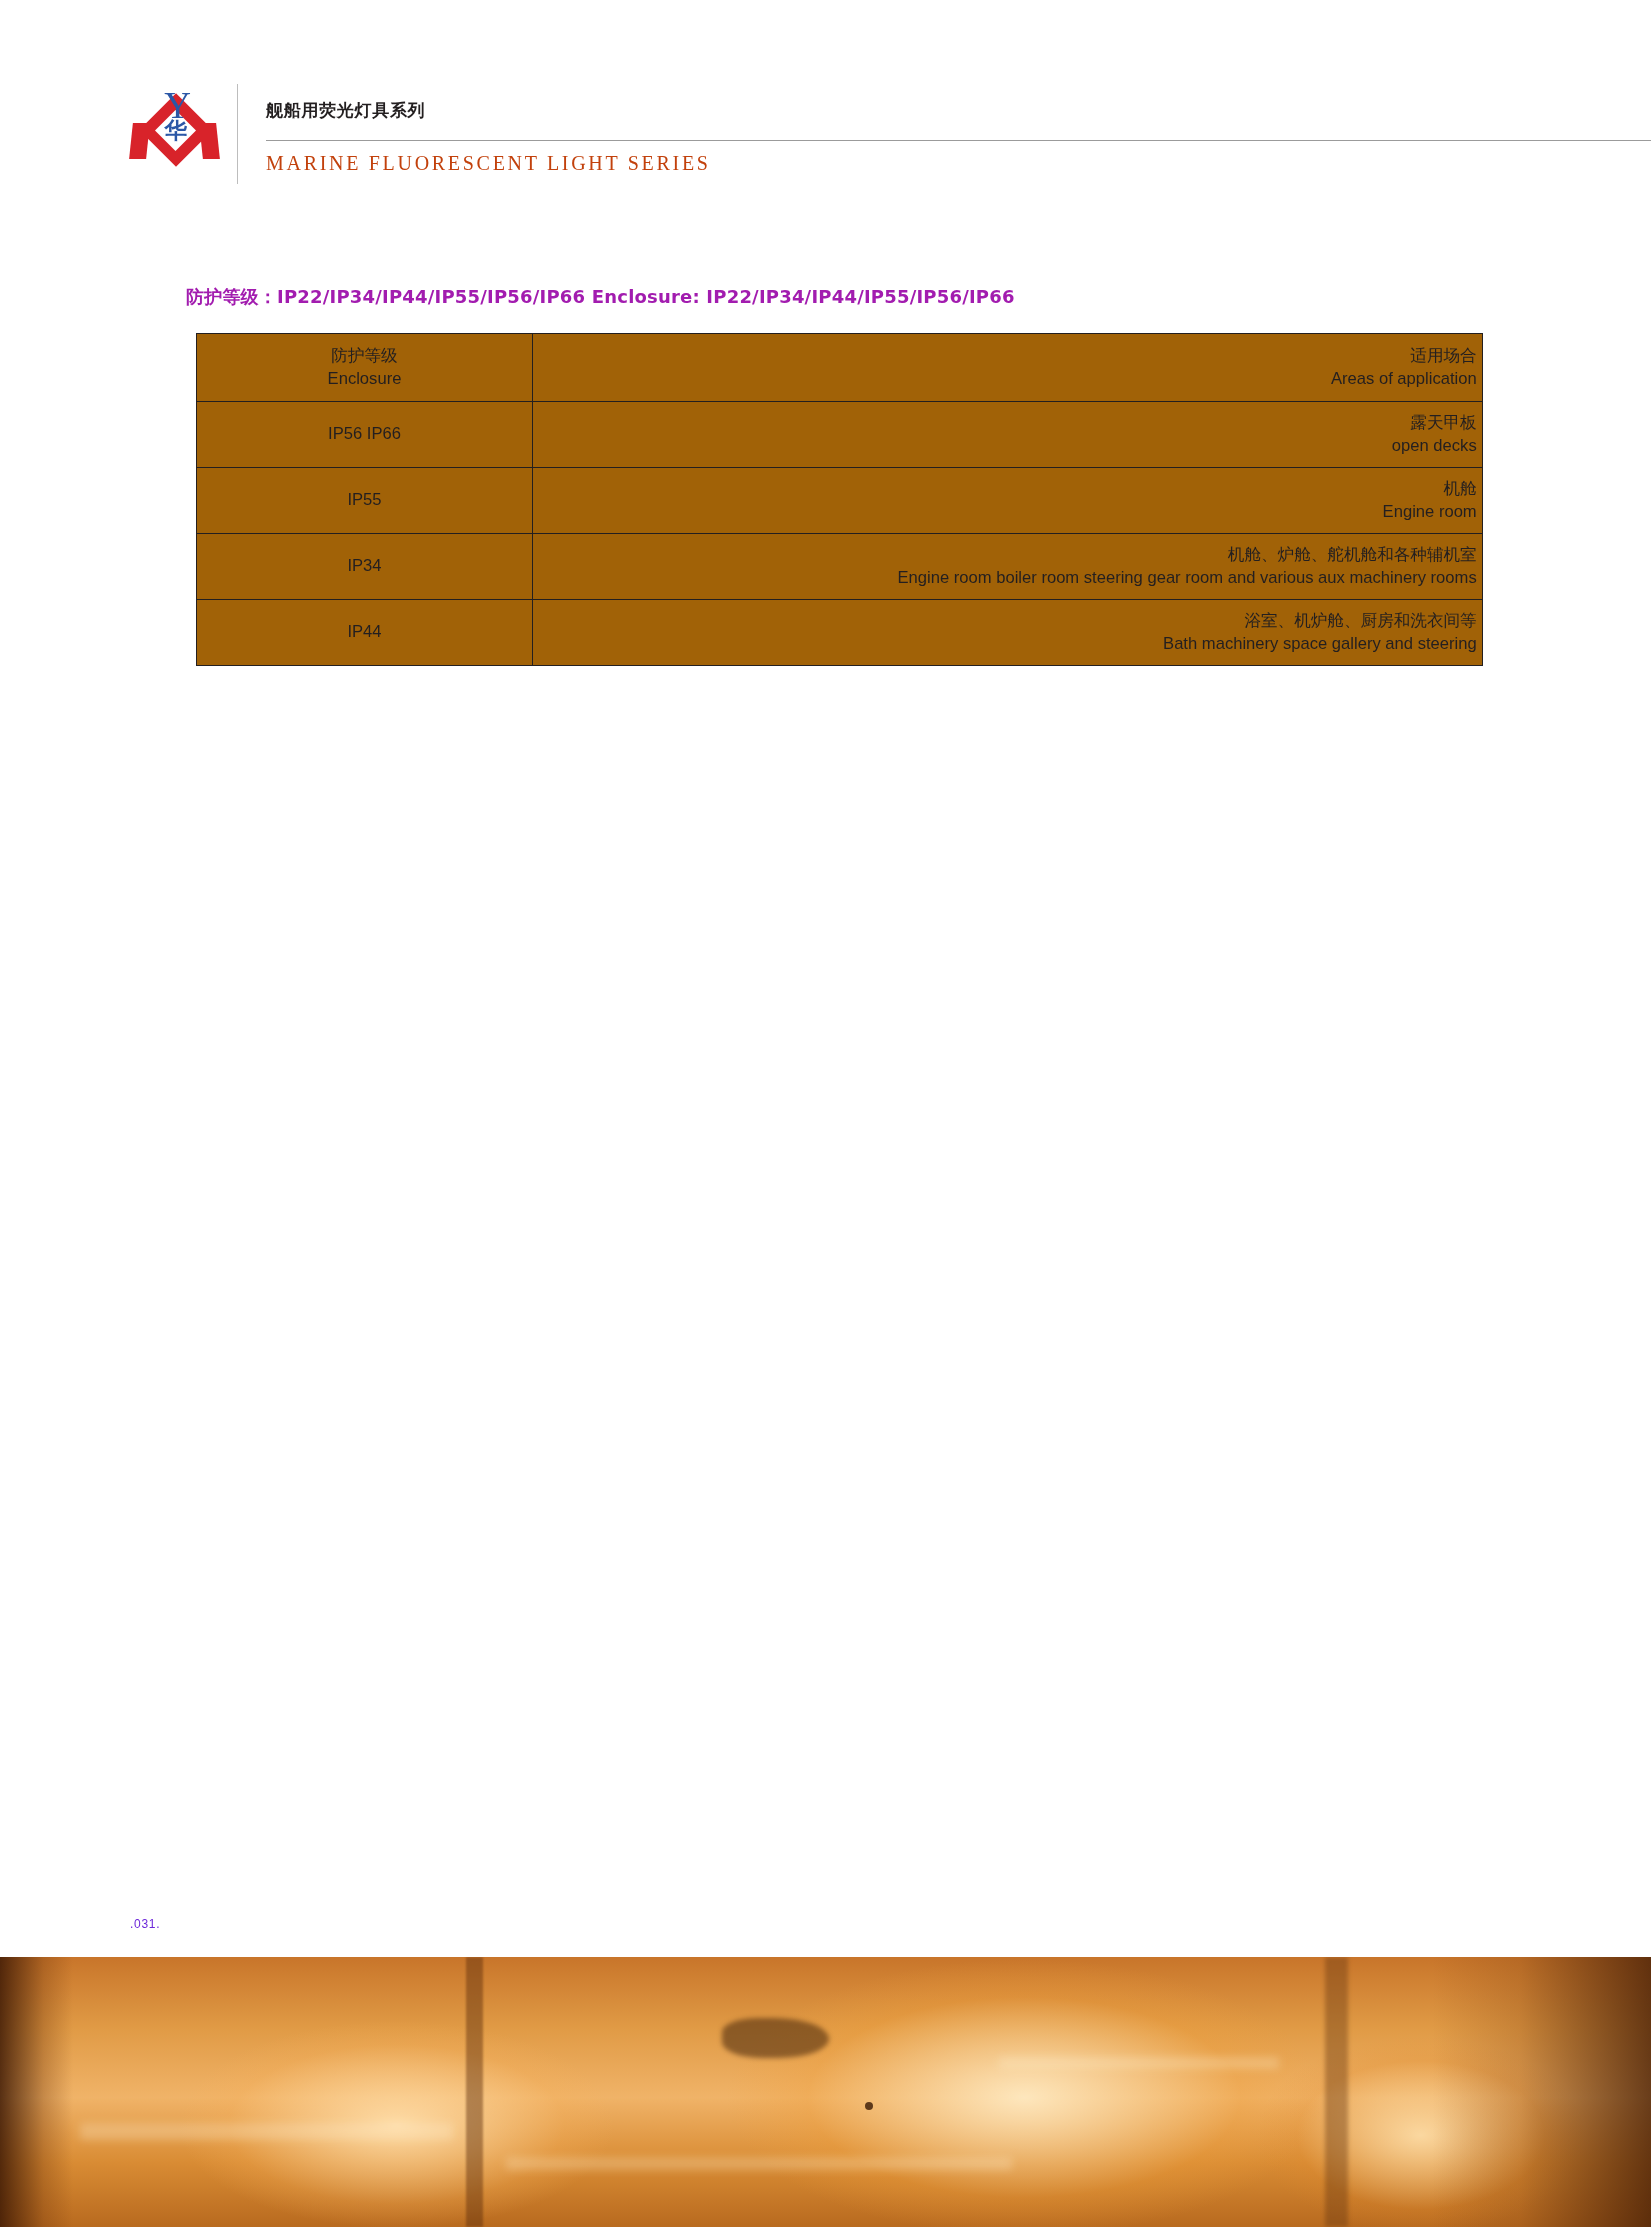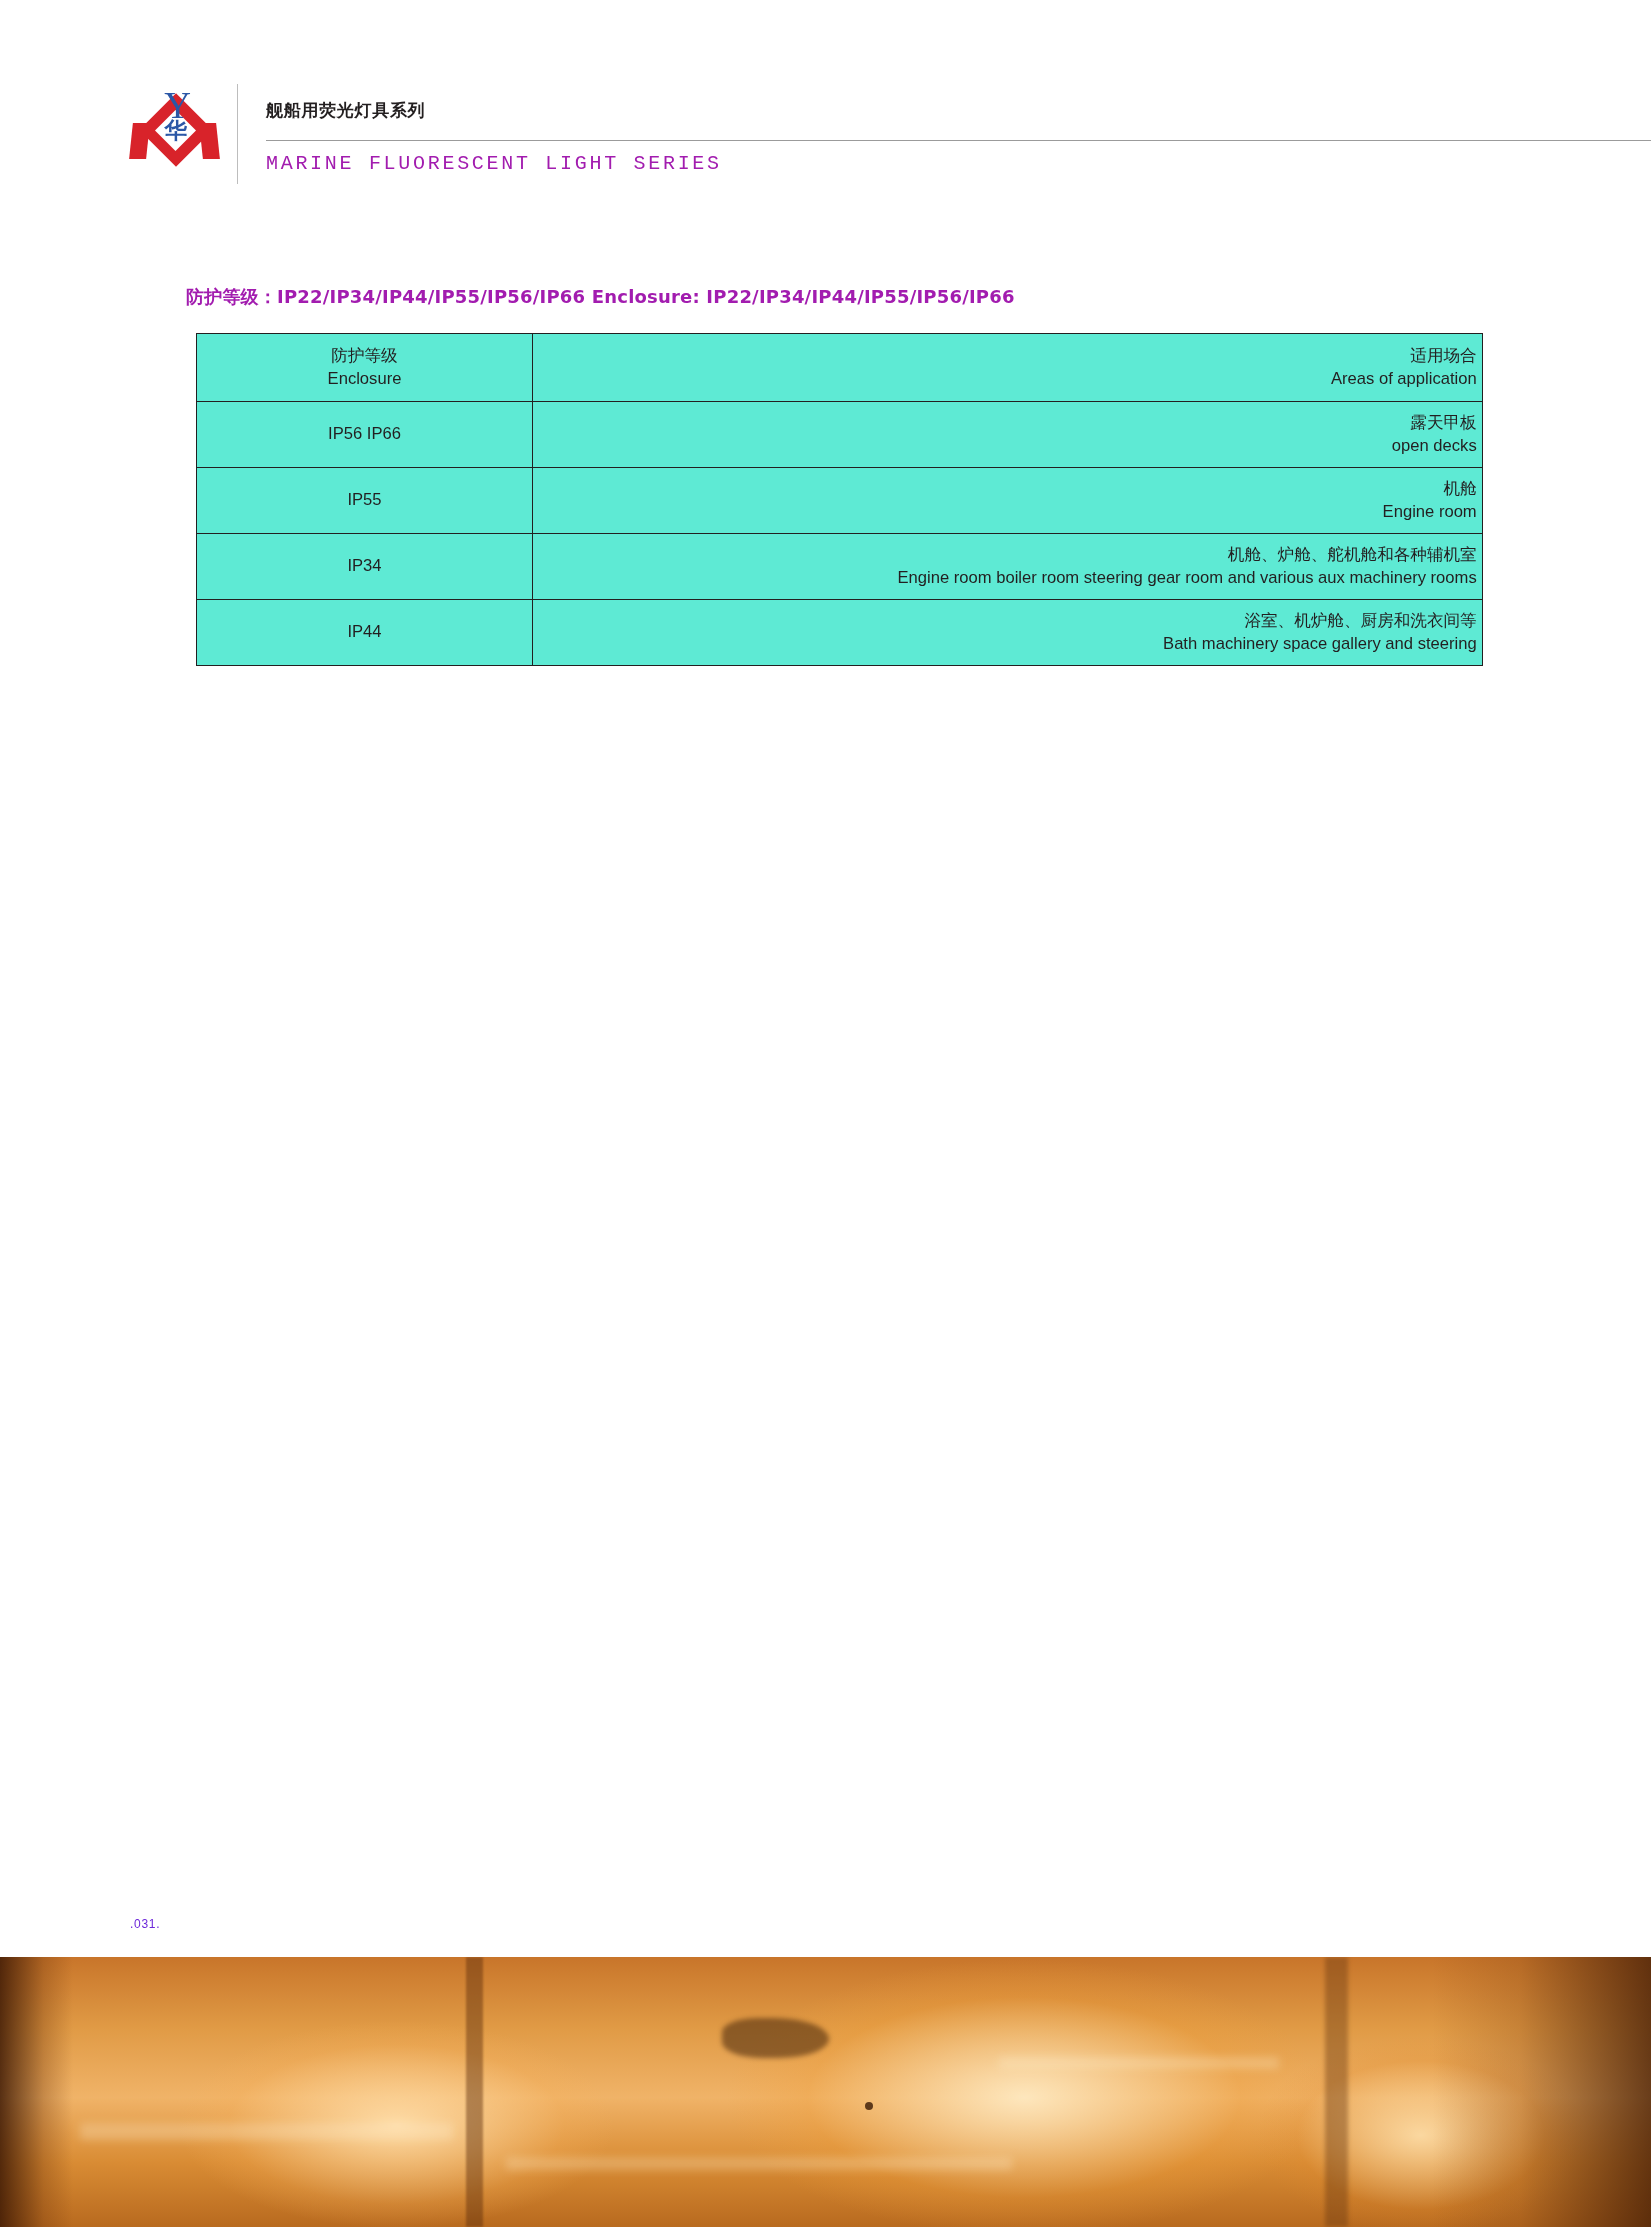--- a/index.html
+++ b/index.html
@@ -126,23 +126,23 @@
     top: 60px;
     width: 1385px;
     height: 0.7px;
     background: #9b9b9b;
   }
   .header-title-en {
     position: absolute;
     left: 140px;
     top: 72px;
     font-size: 20px;
-    color: #a21caf;
+    color: #c2410c;
     letter-spacing: 2.7px;
-    font-family: Liberation Mono, monospace;
+    font-family: Liberation Serif, serif;
   }
 
   
   .section-heading {
     position: absolute;
     left: 186px;
     top: 285px;
     font-size: 18px;
     font-weight: bold;
     color: #a21caf;
@@ -152,21 +152,21 @@
   }
 
   
   .table {
     position: absolute;
     left: 196px;
     top: 333px;
     width: 1285px;
     border: 0.7px solid #231f20;
     border-collapse: collapse;
-    background: #5eead4;
+    background: #a16207;
   }
   .table .row {
     display: flex;
     border-bottom: 0.7px solid #231f20;
   }
   .table .row:last-child {
     border-bottom: none;
   }
   .cell-left {
     width: 336px;

